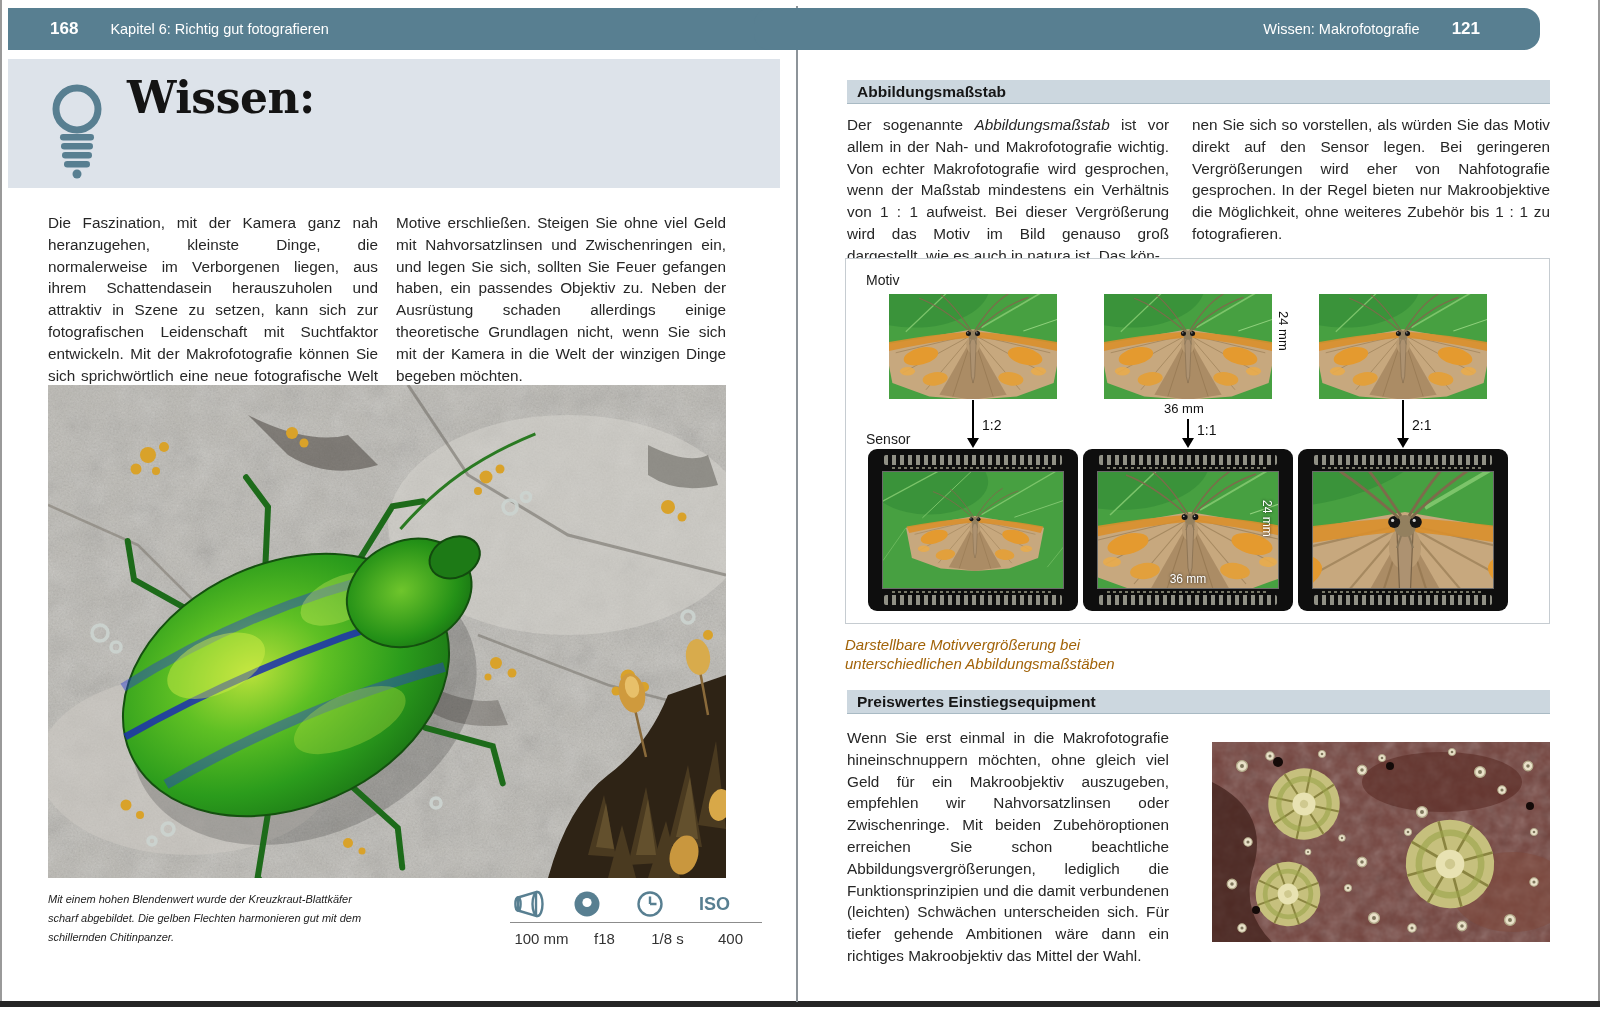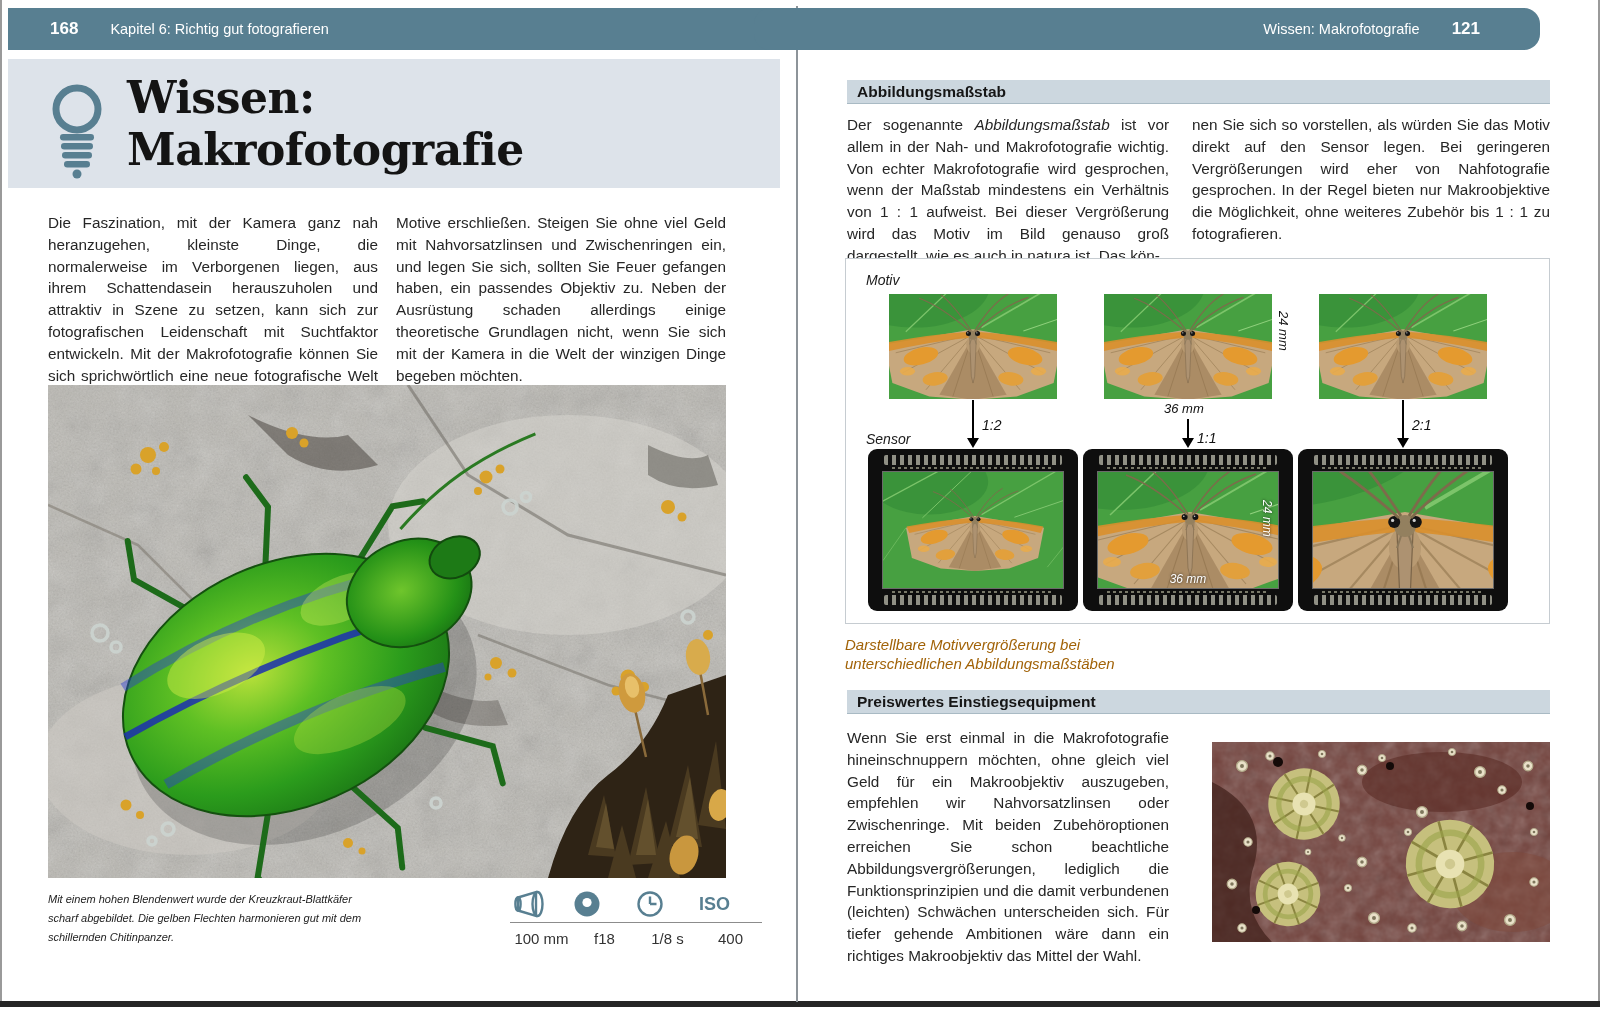--- a/index.html
+++ b/index.html
@@ -19,21 +19,21 @@
   
   .title-band{left:8px;top:59px;width:772px;height:129px;background:#dde3ea;}
   .title-text{left:127px;top:72px;font-family:"DejaVu Serif","Liberation Serif",serif;font-weight:bold;font-size:44px;line-height:52px;color:#141414;letter-spacing:-0.5px;}
   
   .bodycol{font-size:15.3px;line-height:21.8px;color:#262626;text-align:justify;}
   .caption{font-style:italic;font-size:11px;line-height:19px;color:#222;}
   
   .secbar{height:23px;background:#ccd7df;border-bottom:1px solid #a9bac4;display:flex;align-items:center;}
   .secbar span{font-weight:bold;font-size:15.5px;color:#161616;padding-left:10px;}
   
-  .figbox{left:845px;top:258px;width:705px;height:366px;background:#fff;border:1px solid #c6ccd1;box-sizing:border-box;font-style:italic;}
+  .figbox{left:845px;top:258px;width:705px;height:366px;background:#fff;border:1px solid #c6ccd1;box-sizing:border-box;}
   .figlabel{font-size:14px;color:#1a1a1a;}
   .dimlabel{font-size:13px;color:#111;}
   .vert{writing-mode:vertical-rl;}
   .ratio{font-size:14px;color:#111;}
   .sensor-block{width:210px;height:162px;background:#0e0e0e;border-radius:9px;box-sizing:border-box;padding:5px 12px;display:flex;flex-direction:column;}
   .pads{height:10px;border-radius:2px;margin:1px 4px;background:repeating-linear-gradient(90deg,#a6a699 0 4px,#0e0e0e 4px 8px);opacity:.85;}
   .dotline{height:2px;margin:1px 12px;background:repeating-linear-gradient(90deg,#787868 0 3px,transparent 3px 6px);}
   .sensor-photo{flex:1;margin:1px 2px;border:1px solid #6a6a6a;overflow:hidden;position:relative;background:#000;}
   .sensor-photo svg{display:block;}
   .sensor-wlabel{position:absolute;color:#fff;font-size:12px;text-shadow:0 0 3px rgba(0,0,0,.8);}
@@ -115,21 +115,20 @@
 <svg class="abs" style="left:48px;top:80px;" width="58" height="100" viewBox="0 0 58 100">
   <circle cx="29" cy="29" r="21" fill="none" stroke="#587f91" stroke-width="7"></circle>
   <rect x="12" y="54" width="34" height="6.5" rx="3.2" fill="#587f91"></rect>
   <rect x="13" y="63" width="32" height="6.5" rx="3.2" fill="#587f91"></rect>
   <rect x="14" y="72" width="30" height="6.5" rx="3.2" fill="#587f91"></rect>
   <rect x="16" y="81" width="26" height="6.5" rx="3.2" fill="#587f91"></rect>
   <circle cx="29" cy="94" r="4.5" fill="#587f91"></circle>
 </svg>
 <div class="abs title-text">
   <div>Wissen:</div>
-  <div>Makrofotografie</div>
 </div>
 
 <div class="abs bodycol" style="left:48px;top:212px;width:330px;">Die Faszination, mit der Kamera ganz nah heranzugehen, kleinste Dinge, die normalerweise im Verborgenen liegen, aus ihrem Schattendasein herauszuholen und attraktiv in Szene zu setzen, kann sich zur fotografischen Leidenschaft mit Suchtfaktor entwickeln. Mit der Makrofotografie können Sie sich sprichwörtlich eine neue fotografische Welt voller spannender</div>
 <div class="abs bodycol" style="left:396px;top:212px;width:330px;">Motive erschließen. Steigen Sie ohne viel Geld mit Nahvorsatzlinsen und Zwischenringen ein, und legen Sie sich, sollten Sie Feuer gefangen haben, ein passendes Objektiv zu. Neben der Ausrüstung schaden allerdings einige theoretische Grundlagen nicht, wenn Sie sich mit der Kamera in die Welt der winzigen Dinge begeben möchten.</div>
 
 <svg class="abs" style="left:48px;top:385px;" width="678" height="493" viewBox="0 0 678 493">
   <defs>
     <filter id="speck">
         <feTurbulence type="fractalNoise" baseFrequency="0.55" numOctaves="2" seed="4"></feTurbulence>
         <feColorMatrix type="saturate" values="0"></feColorMatrix>
@@ -323,21 +322,21 @@
 
   <svg class="abs arrow-svg" style="left:121px;top:141px;" width="12" height="48">
     <line x1="6" y1="0" x2="6" y2="39" stroke="#000" stroke-width="2"></line>
       <polygon points="0,38 12,38 6,48" fill="#000"></polygon>
   </svg>
   <span class="abs ratio" style="left:136px;top:158px;">1:2</span>
   <svg class="abs arrow-svg" style="left:336px;top:160px;" width="12" height="29">
     <line x1="6" y1="0" x2="6" y2="20" stroke="#000" stroke-width="2"></line>
       <polygon points="0,19 12,19 6,29" fill="#000"></polygon>
   </svg>
-  <span class="abs ratio" style="left:351px;top:163px;margin-top:8px;">1:1</span>
+  <span class="abs ratio" style="left:351px;top:163px;">1:1</span>
   <svg class="abs arrow-svg" style="left:551px;top:141px;" width="12" height="48">
     <line x1="6" y1="0" x2="6" y2="39" stroke="#000" stroke-width="2"></line>
       <polygon points="0,38 12,38 6,48" fill="#000"></polygon>
   </svg>
   <span class="abs ratio" style="left:566px;top:158px;">2:1</span>
 
   <div class="abs sensor-block" style="left:22px;top:190px;">
     <div class="pads"></div>
     <div class="dotline"></div>
     <div class="sensor-photo">

